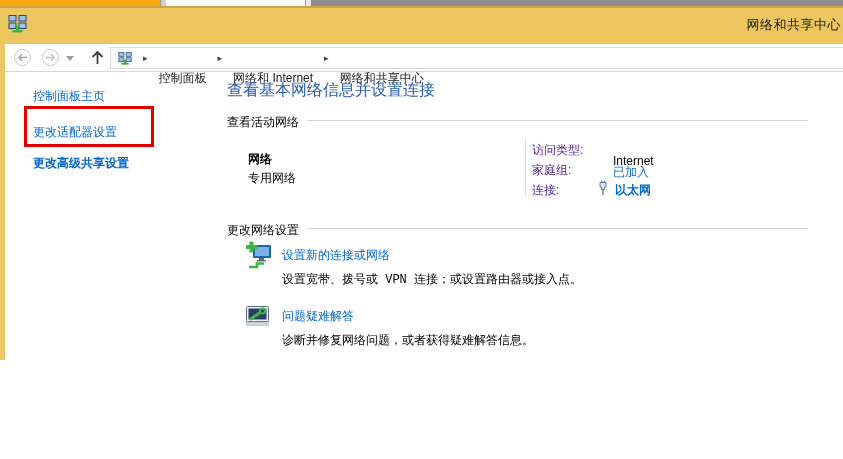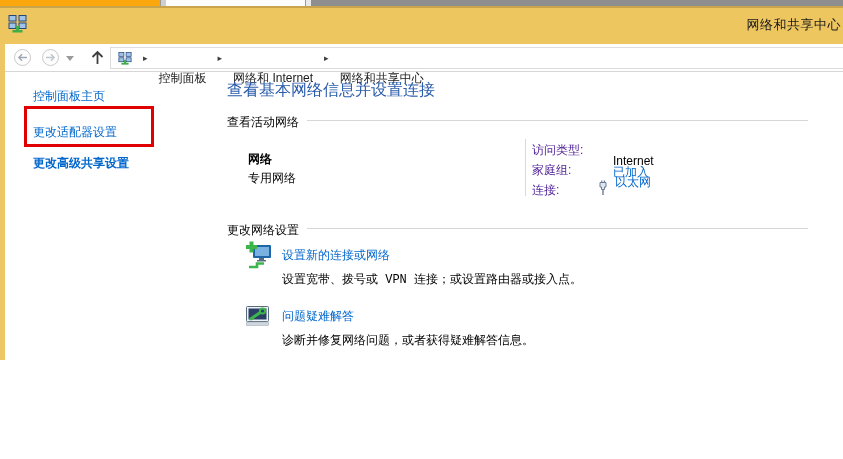--- a/index.html
+++ b/index.html
@@ -161,21 +161,21 @@
   <span class="detail-label" style="top:162px;">家庭组:</span>
   <span class="detail-value value-link" style="top:164px;">已加入</span>
 
   <span class="detail-label" style="top:182px;">连接:</span>
   <svg class="plug-icon" viewBox="0 0 12 16">
     <rect x="4.2" y="0.5" width="1.2" height="2" fill="#6b7c94"></rect>
     <rect x="6.8" y="0.5" width="1.2" height="2" fill="#6b7c94"></rect>
     <path d="M3 2.5 h6 v4.5 h-1.5 v2.5 h-3 V7 H3 z" fill="#dfe6ee" stroke="#6b7c94"></path>
     <path d="M6 9.5 v5.5" stroke="#6b7c94" stroke-width="1.4" fill="none"></path>
   </svg>
-  <span class="detail-value value-link" style="left:615px; top:174px;">以太网</span>
+  <span class="detail-value value-link" style="left:615px; top:182px;font-weight:bold;">以太网</span>
 
   <span class="section-label" style="left:227px; top:222px;">更改网络设置</span>
   <div class="section-rule" style="left:307px; top:228px; width:501px;"></div>
 
   <svg class="action-icon" style="top:241px;" width="26" height="28" viewBox="0 0 26 28">
     <rect x="7" y="4" width="18" height="13" rx="1" fill="#1f66a8"></rect>
     <rect x="9" y="6" width="14" height="9" fill="#79b1e0"></rect>
     <rect x="13" y="17" width="5" height="2" fill="#5a6b7d"></rect>
     <rect x="11" y="19" width="9" height="1.5" fill="#5a6b7d"></rect>
     <rect x="0" y="4" width="11" height="4" fill="#3db54a"></rect>

